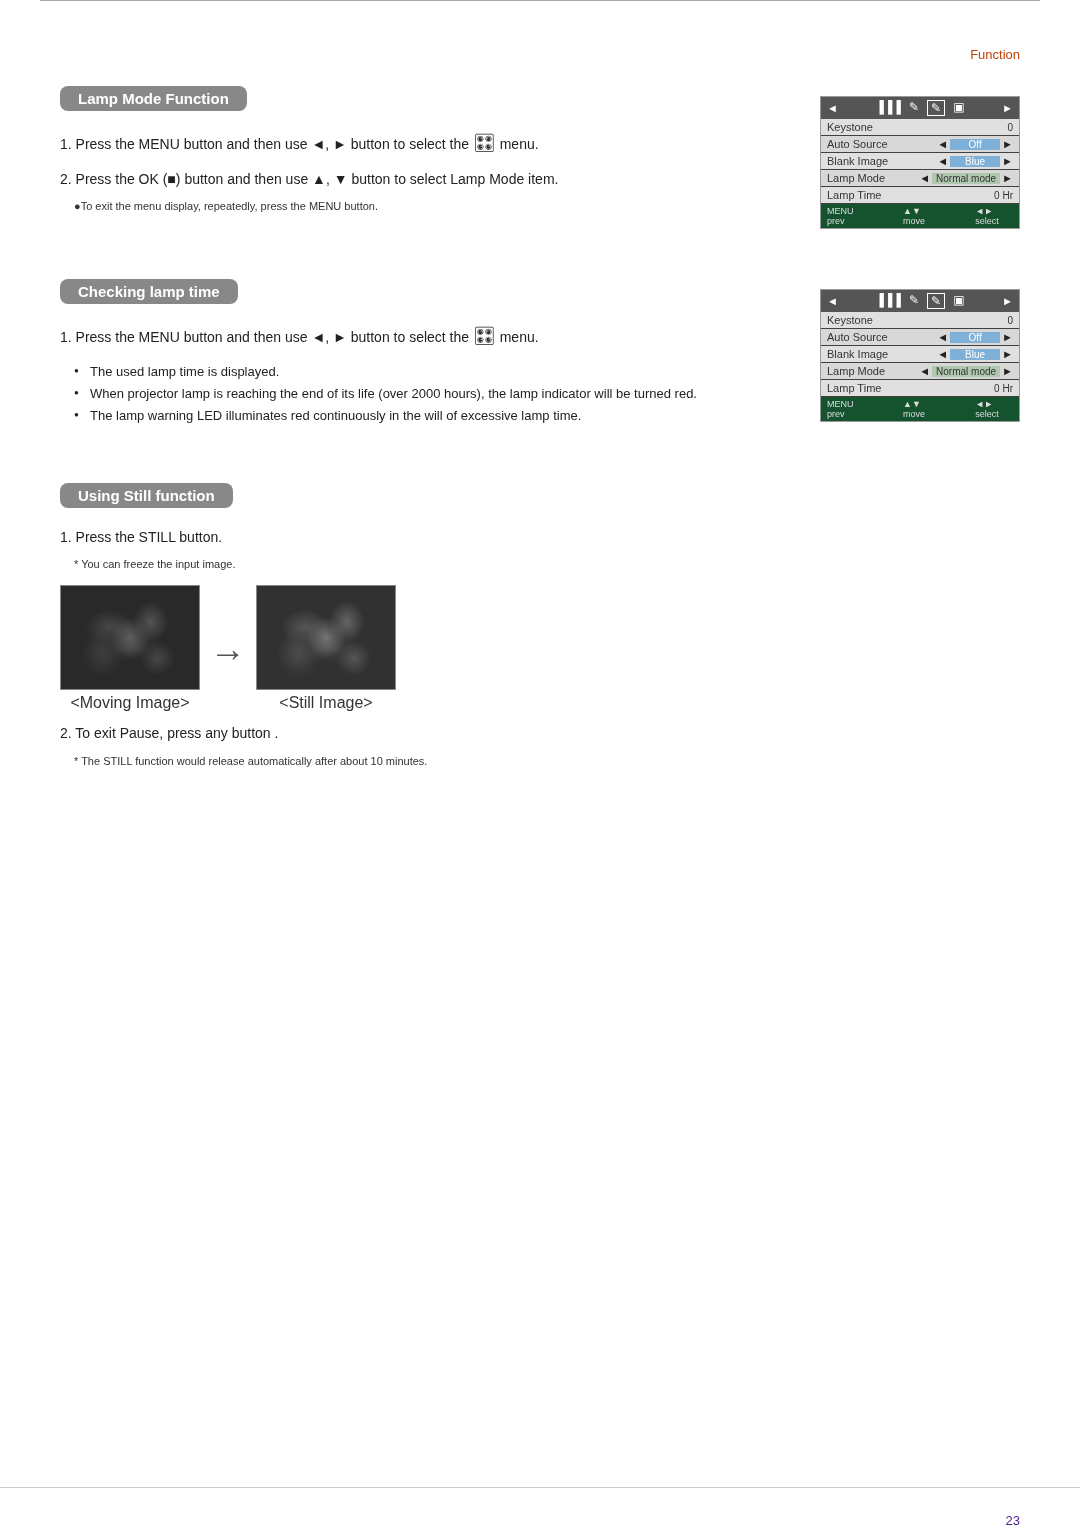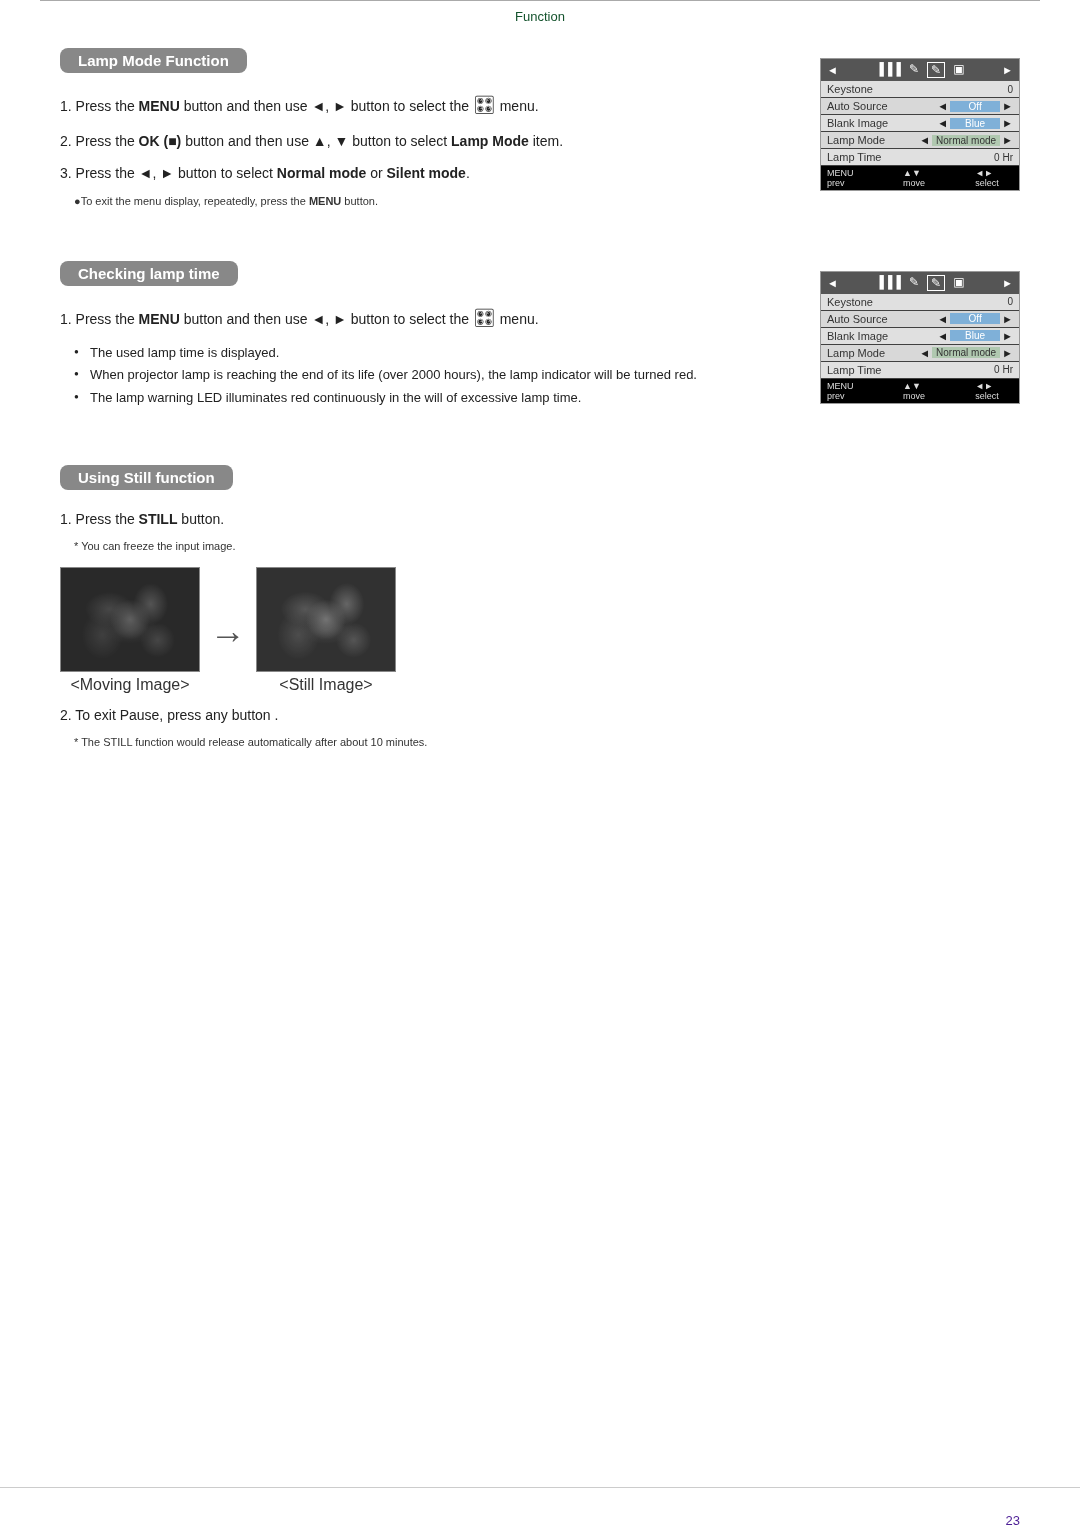--- a/index.html
+++ b/index.html
@@ -17,24 +17,25 @@
       position: absolute;
       bottom: 40px;
       left: 0; right: 0;
     }
     .header-line {
       border-top: 1px solid #aaa;
       margin: 0 40px;
     }
     .page-header {
       display: flex;
-      justify-content: center;
+      justify-content: flex-end;
       padding: 8px 60px 4px 60px;
       font-size: 13px;
-      color: #14532d;
+      color: #c2410c;
+      margin-top: 38px;
     }
     .page-footer {
       position: absolute;
       bottom: 0;
       right: 60px;
       font-size: 13px;
       color: #4c1d95;
     }
     .content {
       padding: 20px 60px 60px 60px;
@@ -52,21 +53,21 @@
     }
     .section {
       margin-bottom: 50px;
     }
     
     .step {
       margin-bottom: 10px;
       font-size: 14px;
       line-height: 1.6;
     }
-    strong, b { font-weight: bold; }
+    strong, b { font-weight: normal; }
     .bullet-list {
       margin: 6px 0 6px 18px;
       font-size: 13px;
       line-height: 1.7;
     }
     .bullet-list li {
       list-style: none;
       padding-left: 12px;
       position: relative;
     }
@@ -138,21 +139,21 @@
     }
     .menu-row .val-plain {
       font-size: 10px;
       color: #333;
       min-width: 40px;
       text-align: right;
     }
     .menu-footer {
       display: flex;
       justify-content: space-between;
-      background: #000000;
+      background: #14532d;
       color: #ddd;
       padding: 2px 6px;
       font-size: 9px;
       gap: 36px;
     }
     
     .arrow-right {
       font-size: 36px;
       color: #555;
       display: flex;
@@ -216,23 +217,20 @@
         <div class="section-header">Lamp Mode Function</div>
         
         <div class="step">
           <span>1. Press the </span><strong>MENU</strong><span> button and then use ◄, ► button to select the </span><span style="font-size:18px;">🎛</span><span> menu.</span>
         </div>
         
         <div class="step">
           <span>2. Press the </span><strong>OK (■)</strong><span> button and then use ▲, ▼ button to select </span><strong>Lamp Mode</strong><span> item.</span>
         </div>
         
-        <div class="step">
-          <span>3. Press the ◄, ► button to select </span><strong>Normal mode</strong><span> or </span><strong>Silent mode</strong><span>.</span>
-        </div>
         
         <div class="note">
           <span>●To exit the menu display, repeatedly, press the <strong>MENU</strong> button.</span>
         </div>
       </div>
 
       <div class="section-right">
         <div class="menu-box">
           <div class="menu-box-header">
             <span>◄</span>

